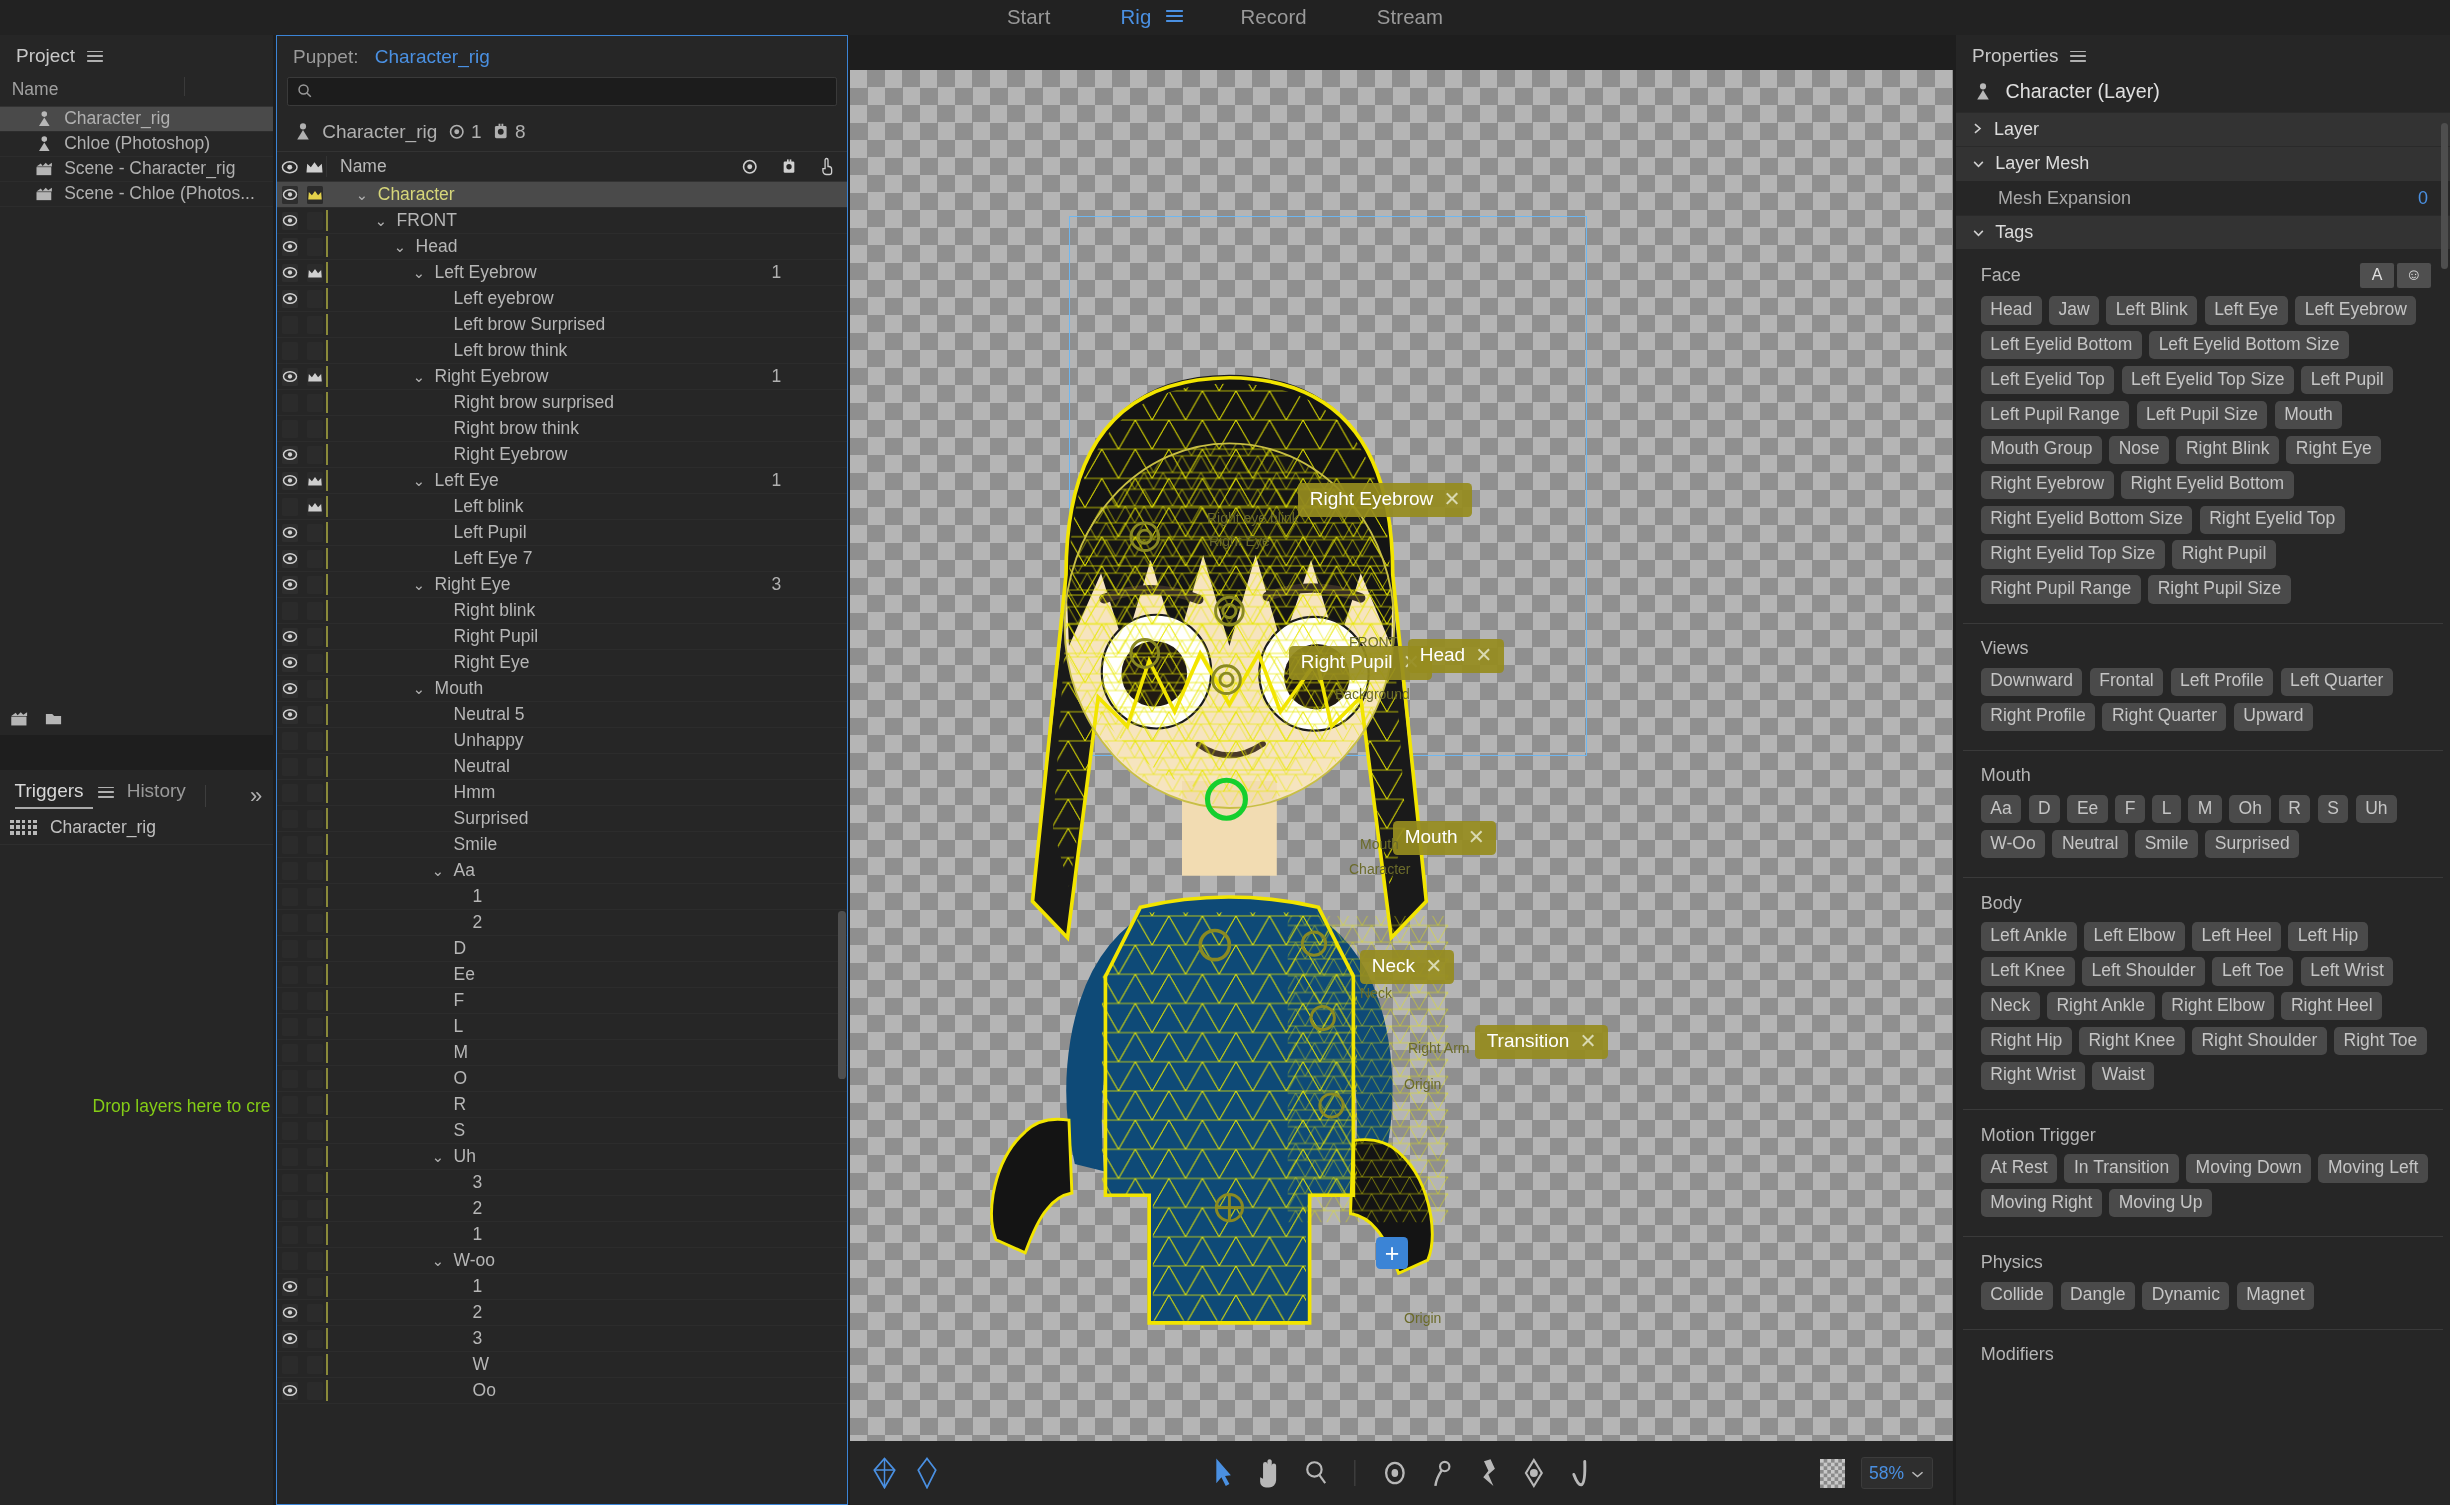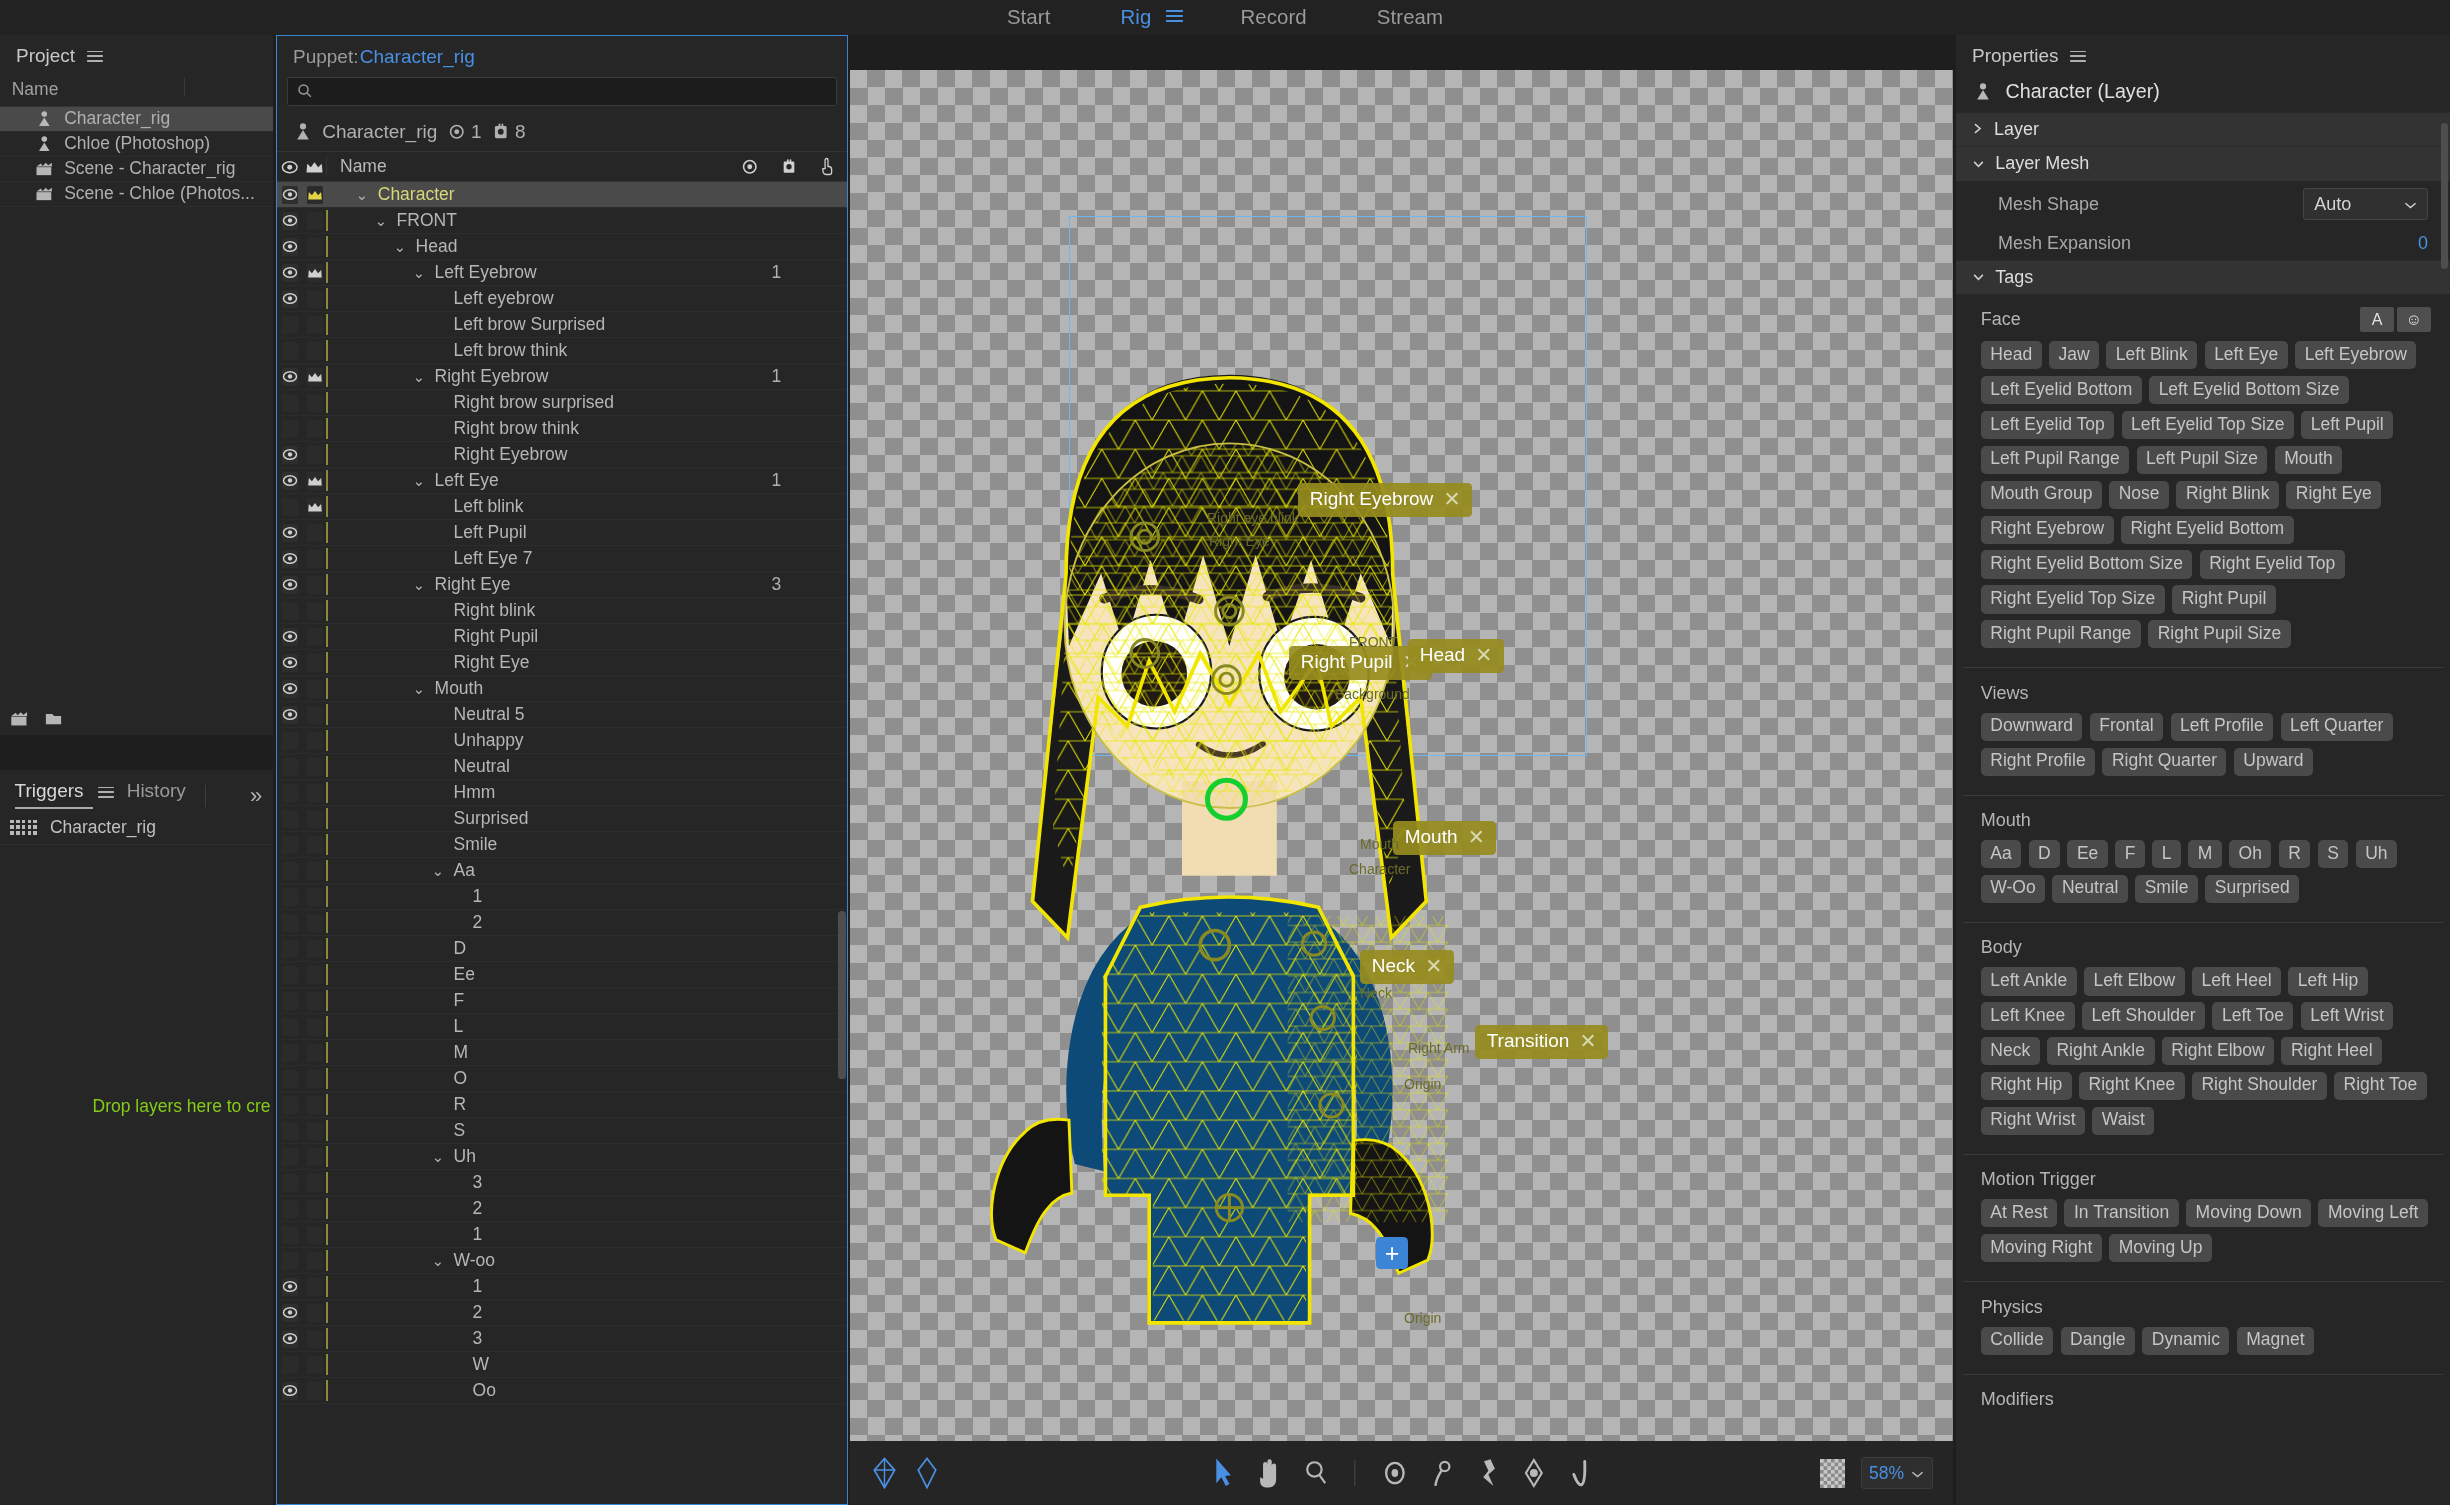--- a/index.html
+++ b/index.html
@@ -84,21 +84,21 @@
     position: absolute; left: 0; top: 1061px; width: 273px;
     text-align: center; font-size: 17.5px; color: #84cc16; white-space: nowrap;
     overflow: hidden; padding-left: 90px;
   }
 
   
   .puppet {
     position: absolute; left: 276px; top: 35px; width: 572px; height: 1470px;
     background: #262626; border: 1.5px solid #3b84d6;
   }
-  .puppet-title { display:flex; align-items:center; gap:10px; padding: 10.2px 0 7.3px 16px; font-size:19px; color:#9a9a9a;}
+  .puppet-title { display:flex; align-items:center; gap:25px; padding: 10.2px 0 7.3px 16px; font-size:19px; color:#9a9a9a;}
   .puppet-title .accent { color:#4a90e2; }
   .search-wrap { padding: 1.5px 10.2px 7.3px 10.2px; }
   .search-box {
     height: 29px; background: #1c1c1c; border:0.7px solid #3a3a3a; border-radius:2.2px;
     display:flex; align-items:center; padding: 0 7.3px; gap: 5.8px;
   }
   .search-box input {
     flex:1; background:transparent; border:none; outline:none; color:#c0c0c0; font-size:16px;
     font-family: "Liberation Sans", sans-serif;
   }
@@ -1476,31 +1476,20 @@
 
     <div class="prop-section">
       <span>
         <svg width="13" height="10.2" viewBox="0 0 18 14">
             <path d="M3 4 L9 10 L15 4" stroke="#cfcfcf" stroke-width="2.2" fill="none"></path>
           </svg>
       </span>
       <span>Layer Mesh</span>
     </div>
 
-    <div class="prop-row">
-      <span class="lbl">Mesh Shape</span>
-      <span class="selectbox">
-        <span>Auto</span>
-        <span>
-          <svg width="13" height="8.8" viewBox="0 0 18 12">
-              <path d="M2 3 L9 9 L16 3" stroke="#cfcfcf" stroke-width="2.2" fill="none"></path>
-            </svg>
-        </span>
-      </span>
-    </div>
 
     <div class="prop-row">
       <span class="lbl">Mesh Expansion</span>
       <span class="val">0</span>
     </div>
 
     <div class="prop-section">
       <span>
         <svg width="13" height="10.2" viewBox="0 0 18 14">
             <path d="M3 4 L9 10 L15 4" stroke="#cfcfcf" stroke-width="2.2" fill="none"></path>

